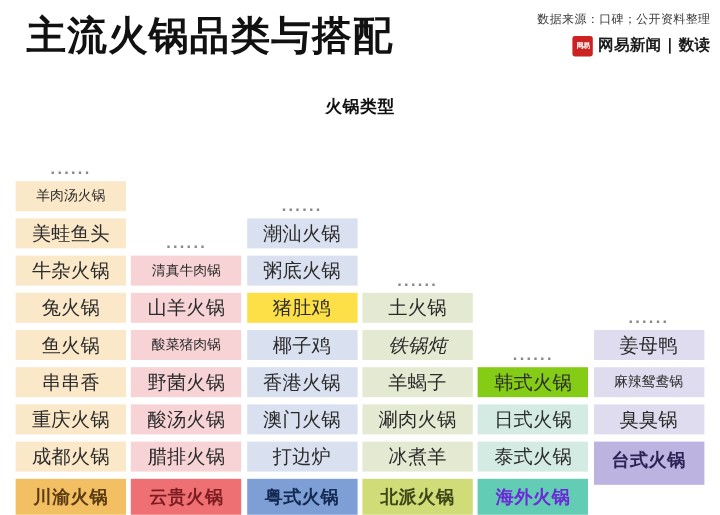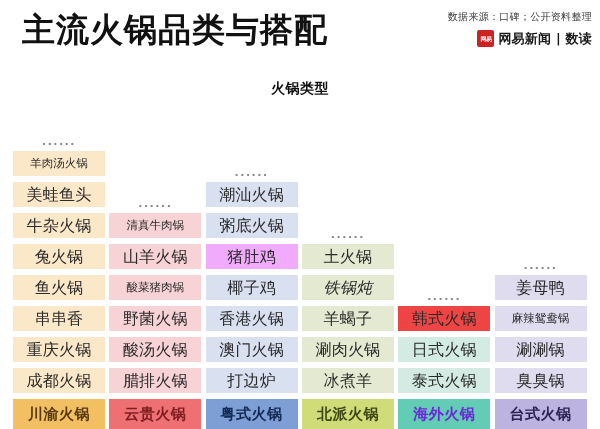--- a/index.html
+++ b/index.html
@@ -177,44 +177,43 @@
       <div class="cell narrow-text" style="background: rgb(247, 211, 213);">酸菜猪肉锅</div>
       <div class="cell" style="background: rgb(247, 211, 213);">野菌火锅</div>
       <div class="cell" style="background: rgb(247, 211, 213);">酸汤火锅</div>
       <div class="cell" style="background: rgb(247, 211, 213);">腊排火锅</div>
       <div class="cell label" style="background: rgb(239, 112, 114); color: rgb(125, 29, 34);">云贵火锅</div>
     </div>
     <div class="column" style="left: 205.6px; top: 164px;">
       <div class="dots">......</div>
       <div class="cell" style="background: rgb(217, 224, 240);">潮汕火锅</div>
       <div class="cell" style="background: rgb(217, 224, 240);">粥底火锅</div>
-      <div class="cell" style="background: #f0abfc;">猪肚鸡</div>
+      <div class="cell" style="background: #fde047;">猪肚鸡</div>
       <div class="cell" style="background: rgb(217, 224, 240);">椰子鸡</div>
       <div class="cell" style="background: rgb(217, 224, 240);">香港火锅</div>
       <div class="cell" style="background: rgb(217, 224, 240);">澳门火锅</div>
       <div class="cell" style="background: rgb(217, 224, 240); text-align: center;">打边炉</div>
       <div class="cell label" style="background: rgb(125, 159, 214); color: rgb(21, 42, 82);">粤式火锅</div>
     </div>
     <div class="column" style="left: 301.9px; top: 226px;">
       <div class="dots">......</div>
       <div class="cell" style="background: rgb(228, 233, 210);">土火锅</div>
       <div class="cell" style="background: rgb(228, 233, 210); font-style: italic;">铁锅炖</div>
       <div class="cell" style="background: rgb(228, 233, 210);">羊蝎子</div>
       <div class="cell" style="background: rgb(228, 233, 210);">涮肉火锅</div>
       <div class="cell" style="background: rgb(228, 233, 210);">冰煮羊</div>
       <div class="cell label" style="background: rgb(208, 220, 119); color: rgb(62, 71, 24);">北派火锅</div>
     </div>
     <div class="column" style="left: 398.2px; top: 288px;">
       <div class="dots">......</div>
-      <div class="cell" style="background: #ef4444;">韩式火锅</div>
+      <div class="cell" style="background: #84cc16;">韩式火锅</div>
       <div class="cell" style="background: rgb(211, 235, 227);">日式火锅</div>
       <div class="cell" style="background: rgb(211, 235, 227);">泰式火锅</div>
       <div class="cell label" style="background: rgb(98, 204, 180); color: #6d28d9;">海外火锅</div>
     </div>
     <div class="column" style="left: 494.5px; top: 257px;">
       <div class="dots">......</div>
       <div class="cell" style="background: rgb(224, 220, 239);">姜母鸭</div>
       <div class="cell narrow-text" style="background: rgb(224, 220, 239);">麻辣鸳鸯锅</div>
-      <div class="cell" style="background: rgb(224, 220, 239);">涮涮锅</div>
       <div class="cell" style="background: rgb(224, 220, 239);">臭臭锅</div>
       <div class="cell label" style="background: rgb(189, 179, 224); color: rgb(46, 35, 86);">台式火锅</div>
     </div>
   </div>
 
 </body></html>

